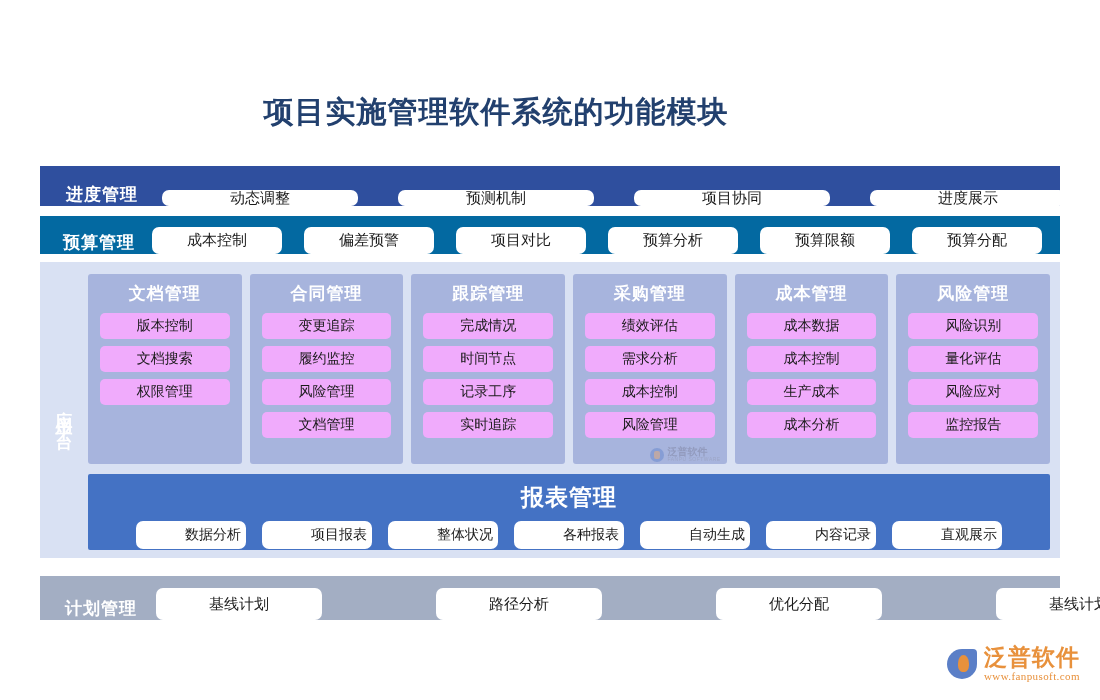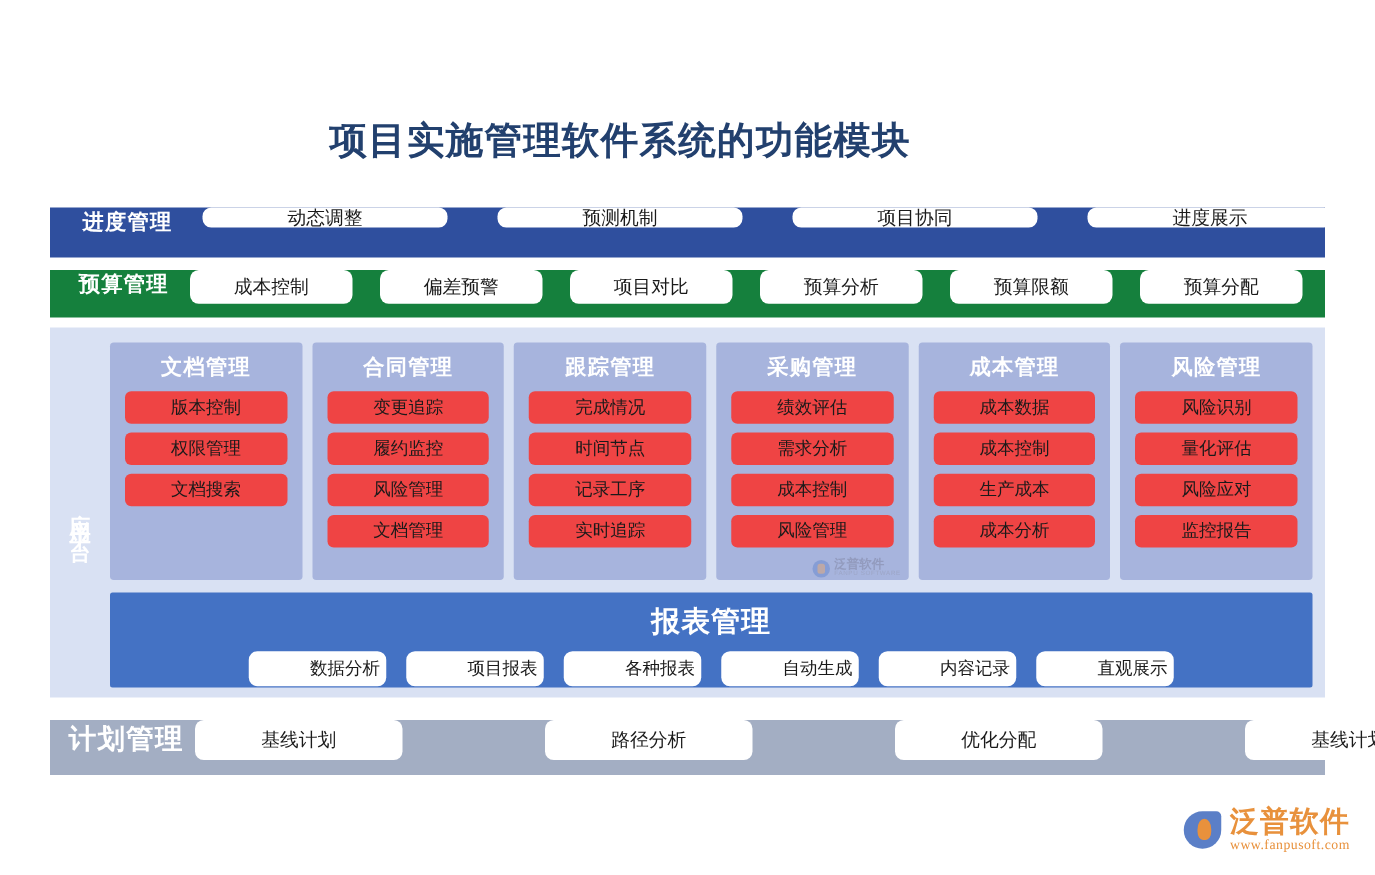--- a/index.html
+++ b/index.html
@@ -15,21 +15,21 @@
   .title {
     position: absolute; left: 0; top: 92px; width: 992px;
     text-align: center;
     font-size: 30px; font-weight: bold; letter-spacing: 1px;
     color: #22406E;
   }
 
   
   .band {
     position: absolute; left: 40px; width: 1020px;
-    display: flex; align-items: flex-start;
+    display: flex; align-items: flex-end;
   }
   .band-label {
     flex: 0 0 auto;
     font-size: 16px; font-weight: bold; color: #ffffff;
     letter-spacing: 1px;
     text-align: center;
   }
   .band-items { flex: 1 1 auto; display: flex; align-items: center; }
   .pill {
     background: #ffffff; border-radius: 7px;
@@ -38,21 +38,21 @@
     height: 16px;
   }
 
   
   #row-progress { top: 166px; height: 40px; background: #2F4F9E; padding: 0 6px; }
   #row-progress .band-label { width: 112px; font-size: 17px; }
   #row-progress .band-items { gap: 40px; padding-left: 4px; }
   #row-progress .pill { width: 196px; }
 
   
-  #row-budget { top: 216px; height: 38px; background: #15803d; padding: 0 6px; }
+  #row-budget { top: 216px; height: 38px; background: #0369a1; padding: 0 6px; }
   #row-budget .band-label { width: 106px; font-size: 17px; }
   #row-budget .band-items { gap: 22px; padding-left: 0px; }
   #row-budget .pill { width: 130px; height: 27px; }
 
   
   .platform {
     position: absolute; left: 40px; top: 262px; width: 1020px; height: 296px;
     background: #D9E1F3;
   }
   .platform-label {
@@ -70,21 +70,21 @@
     flex: 1 1 0; background: #A7B4DD; border-radius: 3px;
     padding: 8px 12px 10px 12px;
     display: flex; flex-direction: column;
     position: relative; overflow: hidden;
   }
   .col-title {
     color: #ffffff; font-size: 17px; font-weight: bold;
     text-align: center; margin-bottom: 8px; letter-spacing: 1px;
   }
   .col-item {
-    background: #ef4444; border-radius: 5px;
+    background: #f0abfc; border-radius: 5px;
     font-size: 14px; color: #1a1a1a;
     height: 26px; margin-bottom: 7px;
     display: flex; align-items: center; justify-content: center;
   }
   .col-item:last-child { margin-bottom: 0; }
 
   
   .watermark {
     position: absolute; right: 6px; bottom: 2px;
     display: flex; align-items: center; gap: 3px;
@@ -107,21 +107,21 @@
   }
   .report-title {
     color: #ffffff; font-size: 23px; font-weight: bold; letter-spacing: 1px;
     margin-bottom: 8px;
   }
   .report-items { display: flex; gap: 16px; }
   .report-items .pill { width: 110px; height: 28px; font-size: 14px; padding-left: 44px; }
 
   
   #row-plan { top: 576px; height: 44px; background: #A3AEC3; padding: 0 6px; }
-  #row-plan .band-label { width: 110px; font-size: 22px; }
+  #row-plan .band-label { width: 110px; font-size: 17px; }
   #row-plan .band-items { gap: 114px; padding-left: 0px; }
   #row-plan .pill { width: 166px; height: 32px; }
 
   
   .logo {
     position: absolute; right: 20px; top: 645px;
     display: flex; align-items: center; gap: 7px;
   }
   .logo-mark { width: 30px; height: 30px; position: relative; }
   .logo-mark .swoosh {
@@ -170,22 +170,22 @@
   </div>
 
   <div class="platform">
     <div class="platform-label">应用平台</div>
 
     <div class="columns">
 
       <div class="col">
         <div class="col-title">文档管理</div>
         <div class="col-item">版本控制</div>
+        <div class="col-item">文档搜索</div>
         <div class="col-item">权限管理</div>
-        <div class="col-item">文档搜索</div>
       </div>
 
       <div class="col">
         <div class="col-title">合同管理</div>
         <div class="col-item">变更追踪</div>
         <div class="col-item">履约监控</div>
         <div class="col-item">风险管理</div>
         <div class="col-item">文档管理</div>
       </div>
 
@@ -228,20 +228,21 @@
         <div class="col-item">监控报告</div>
       </div>
 
     </div>
 
     <div class="report">
       <div class="report-title">报表管理</div>
       <div class="report-items">
         <div class="pill">数据分析</div>
         <div class="pill">项目报表</div>
+        <div class="pill">整体状况</div>
         <div class="pill">各种报表</div>
         <div class="pill">自动生成</div>
         <div class="pill">内容记录</div>
         <div class="pill">直观展示</div>
       </div>
     </div>
 
   </div>
 
   <div class="band" id="row-plan">

